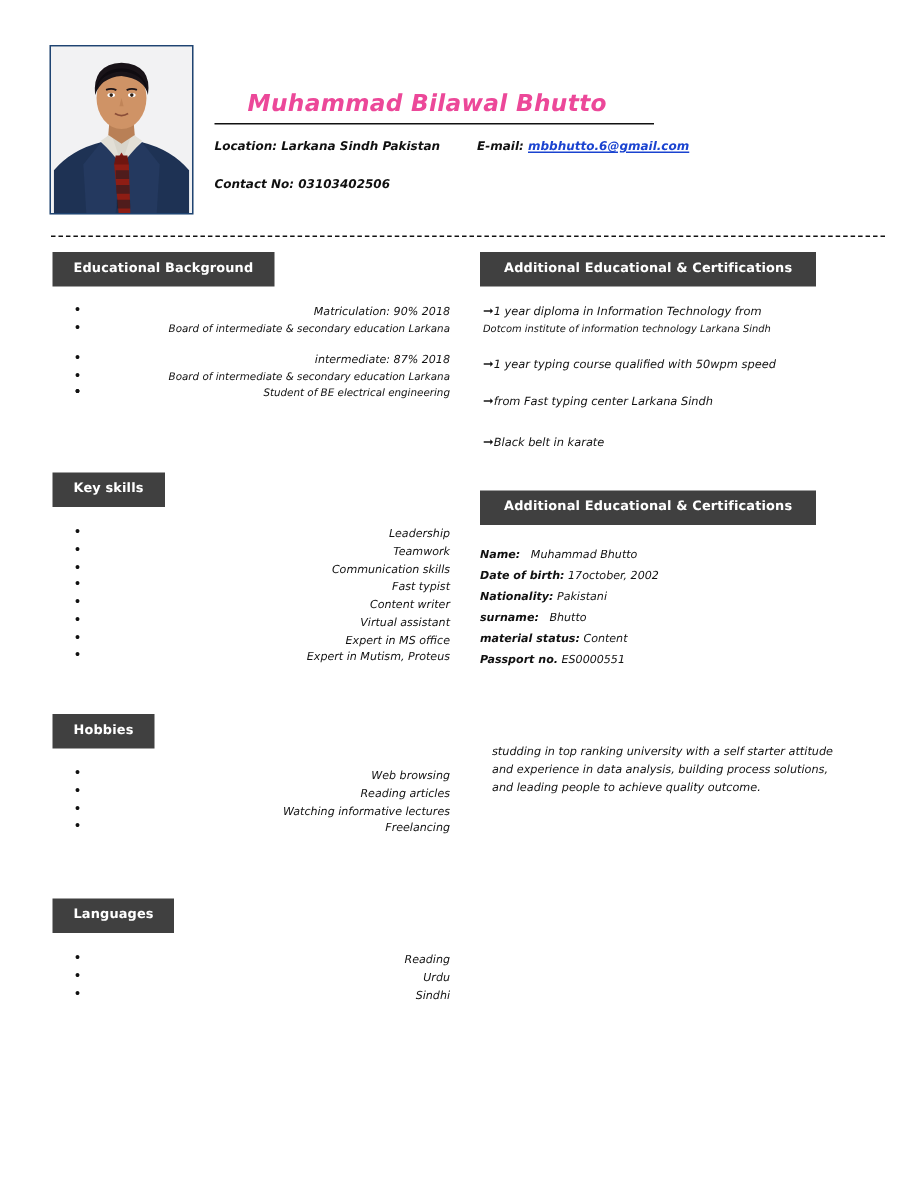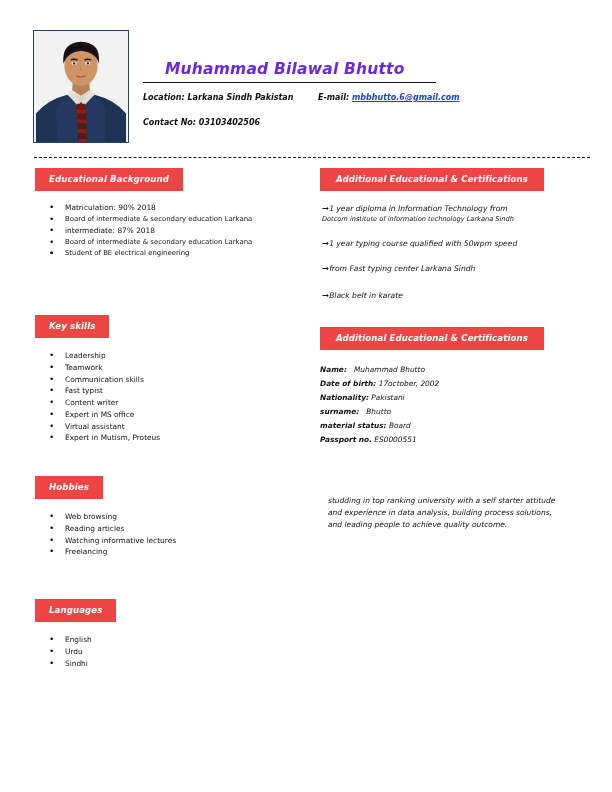--- a/index.html
+++ b/index.html
@@ -54,21 +54,21 @@
     position: absolute;
     left: 143px;
     top: 60px;
     width: 295px;
   }
   .name {
     font-family: "DejaVu Sans", sans-serif;
     font-style: italic;
     font-weight: bold;
     font-size: 15.5px;
-    color: #6d28d9;
+    color: #ec4899;
     letter-spacing: 0.2px;
     padding-left: 22px;
     padding-bottom: 3px;
     white-space: nowrap;
   }
   .name-rule {
     border-bottom: 1.3px solid #111111;
     width: 293px;
     margin-top: 1px;
   }
@@ -127,57 +127,58 @@
     position: absolute;
     left: 306px;
     top: 168px;
     width: 306px;
   }
 
   .section { position: absolute; }
 
   .sec-head {
     display: inline-block;
-    background: #ef4444;
+    background: #404040;
     color: #ffffff;
     font-family: "DejaVu Sans", sans-serif;
-    font-style: italic;
     font-weight: bold;
     font-size: 8.6px;
     padding: 6px 14px 7px 14px;
     letter-spacing: 0.1px;
     white-space: nowrap;
   }
   .sec-head.wide { padding: 6px 16px 7px 16px; }
 
   .body-list {
     margin: 0;
     padding: 0;
     list-style: none;
   }
   .body-list li {
     position: relative;
     font-family: "DejaVu Sans", sans-serif;
+    font-style: italic;
     font-size: 7.4px;
     color: #111;
     line-height: 1.25;
     padding-left: 30px;
     margin-bottom: 2.5px;
     white-space: nowrap;
+    text-align: right;
   }
   .body-list li::before {
     content: "\2022";
     position: absolute;
     left: 14px;
     top: -1px;
     font-size: 9px;
     color: #111;
   }
   .body-list li.small { font-size: 6.9px; }
-  .body-list li.gap { margin-top: 2px; }
+  .body-list li.gap { margin-top: 12px; }
 
   .arrow-list { margin: 0; padding: 0; list-style: none; }
   .arrow-item {
     font-family: "DejaVu Sans", sans-serif;
     font-style: italic;
     font-size: 7.6px;
     color: #111;
     line-height: 1.3;
     margin-bottom: 14px;
     padding-left: 2px;
@@ -298,40 +299,40 @@
     </div>
 
     <div class="section" style="left:35px; top:147px; width:265px;">
       <div class="sec-head">Key skills</div>
       <ul class="body-list" style="margin-top:13px;">
         <li>Leadership</li>
         <li>Teamwork</li>
         <li>Communication skills</li>
         <li>Fast typist</li>
         <li>Content writer</li>
+        <li>Virtual assistant</li>
         <li>Expert in MS office</li>
-        <li>Virtual assistant</li>
         <li>Expert in Mutism, Proteus</li>
       </ul>
     </div>
 
     <div class="section" style="left:35px; top:308px; width:265px;">
       <div class="sec-head">Hobbies</div>
       <ul class="body-list" style="margin-top:13px;">
         <li>Web browsing</li>
         <li>Reading articles</li>
         <li>Watching informative lectures</li>
         <li>Freelancing</li>
       </ul>
     </div>
 
     <div class="section" style="left:35px; top:431px; width:265px;">
       <div class="sec-head">Languages</div>
       <ul class="body-list" style="margin-top:13px;">
-        <li>English</li>
+        <li>Reading</li>
         <li>Urdu</li>
         <li>Sindhi</li>
       </ul>
     </div>
 
   </div>
 
   <div class="col-right">
 
     <div class="section" style="left:14px; top:0; width:280px;">
@@ -367,21 +368,21 @@
         <li>
           <span class="lab">Nationality:</span>
           <span class="val">Pakistani</span>
         </li>
         <li>
           <span class="lab">surname:</span>
           &nbsp;&nbsp;<span class="val">Bhutto</span>
         </li>
         <li>
           <span class="lab">material status:</span>
-          <span class="val">Board</span>
+          <span class="val">Content</span>
         </li>
         <li>
           <span class="lab">Passport no.</span>
           <span class="val">ES0000551</span>
         </li>
       </ul>
     </div>
 
     <div class="section" style="left:8px; top:307px; width:290px;">
       <div class="summary-text" style="margin-top:20px; margin-left:14px;">studding in top ranking university with a self starter attitude and experience in data analysis, building process solutions, and leading people to achieve quality outcome.</div>

